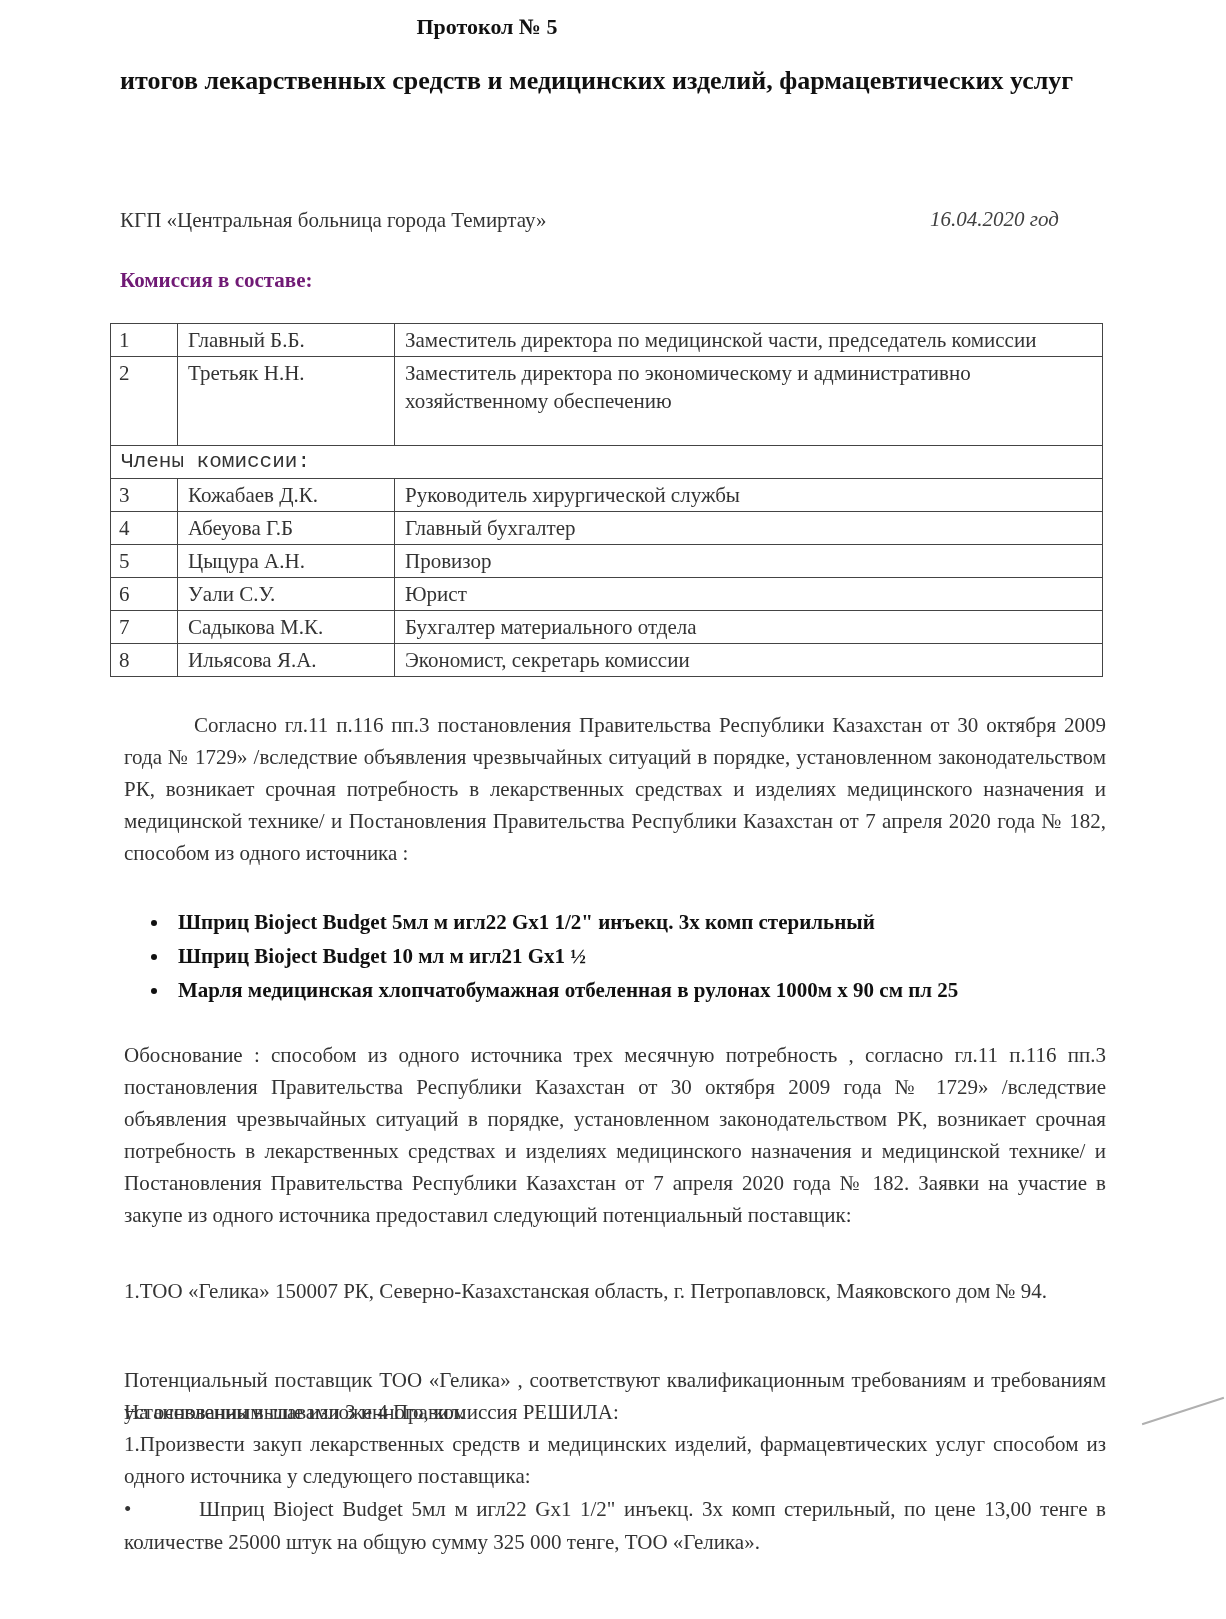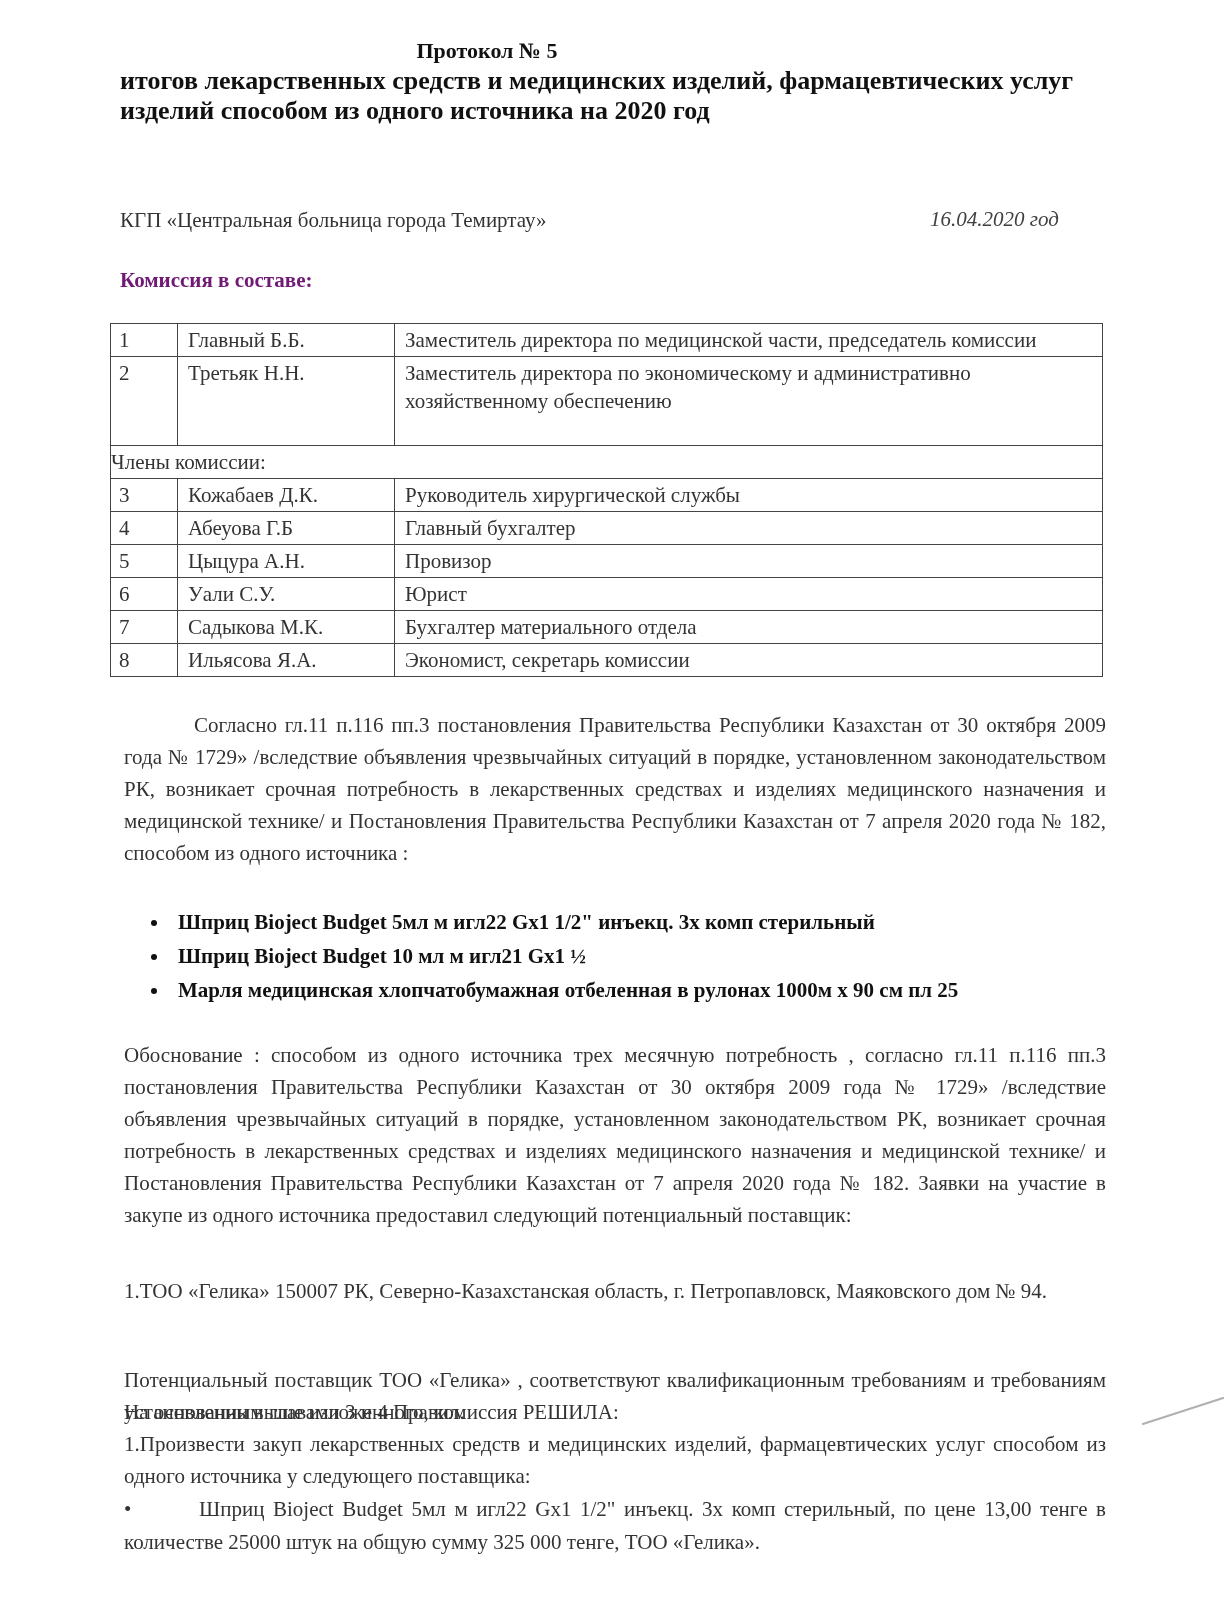--- a/index.html
+++ b/index.html
@@ -4,41 +4,41 @@
 <style>
   html, body { margin: 0; padding: 0; background: #ffffff; }
   body {
     width: 1226px; height: 1619px; position: relative; overflow: hidden;
     font-family: "Liberation Serif", "DejaVu Serif", serif;
     color: #2a2a2a;
   }
   .abs { position: absolute; }
   .title {
     left: 0; width: 974px; top: 14px; text-align: center;
-    font-weight: bold; font-size: 22px; color: #111; margin-top: 24px;
+    font-weight: bold; font-size: 22px; color: #111;
   }
   .subtitle {
     left: 120px; width: 1000px; top: 66px; 
     font-weight: bold; font-size: 26px; line-height: 30px; color: #111;
   }
   .org { left: 120px; top: 208px; font-size: 21px; color: #333; }
   .date { left: 930px; top: 207px; font-size: 21px; color: #404040; font-style: italic; }
   .commission-label { left: 120px; top: 268px; font-size: 21px; font-weight: bold; color: #701a75; }
 
   table.members {
     position: absolute; left: 110px; top: 323px; width: 993px;
     border-collapse: collapse; font-size: 21px; color: #333;
   }
   table.members td {
     border: 1.5px solid #444; padding: 2px 10px; vertical-align: top; line-height: 28px;
   }
   table.members td.num { width: 48px; padding-left: 8px; }
   table.members td.name { width: 196px; }
   table.members tr.tall td { height: 84px; }
-  table.members tr.section td { padding-left: 0; }
+  table.members tr.section td { padding-left: 10px; font-family: Liberation Mono, monospace; }
 
   .para {
     left: 124px; width: 982px; font-size: 21px; line-height: 32px;
     text-align: justify; color: #333;
   }
   .indent { text-indent: 70px; }
   ul.items {
     position: absolute; left: 140px; top: 905px; margin: 0; padding-left: 30px;
     font-size: 21px; font-weight: bold; line-height: 34px; color: #111;
   }
@@ -49,21 +49,20 @@
     left: 1140px; top: 1410px; width: 86px; height: 2px; background: #b0b0b0;
     transform: rotate(-18deg);
   }
 </style>
 </head>
 <body>
 
 <div class="abs title">Протокол № 5</div>
 <div class="abs subtitle">
   <div>итогов лекарственных средств и медицинских изделий, фармацевтических услуг</div>
-  <div>изделий способом из одного источника на 2020 год</div>
 </div>
 
 <div class="abs org">КГП «Центральная больница города Темиртау»</div>
 <div class="abs date">16.04.2020 год</div>
 
 <div class="abs commission-label">Комиссия в составе:</div>
 
 <table class="members">
   <tbody>
       <tr class="tall-1">

